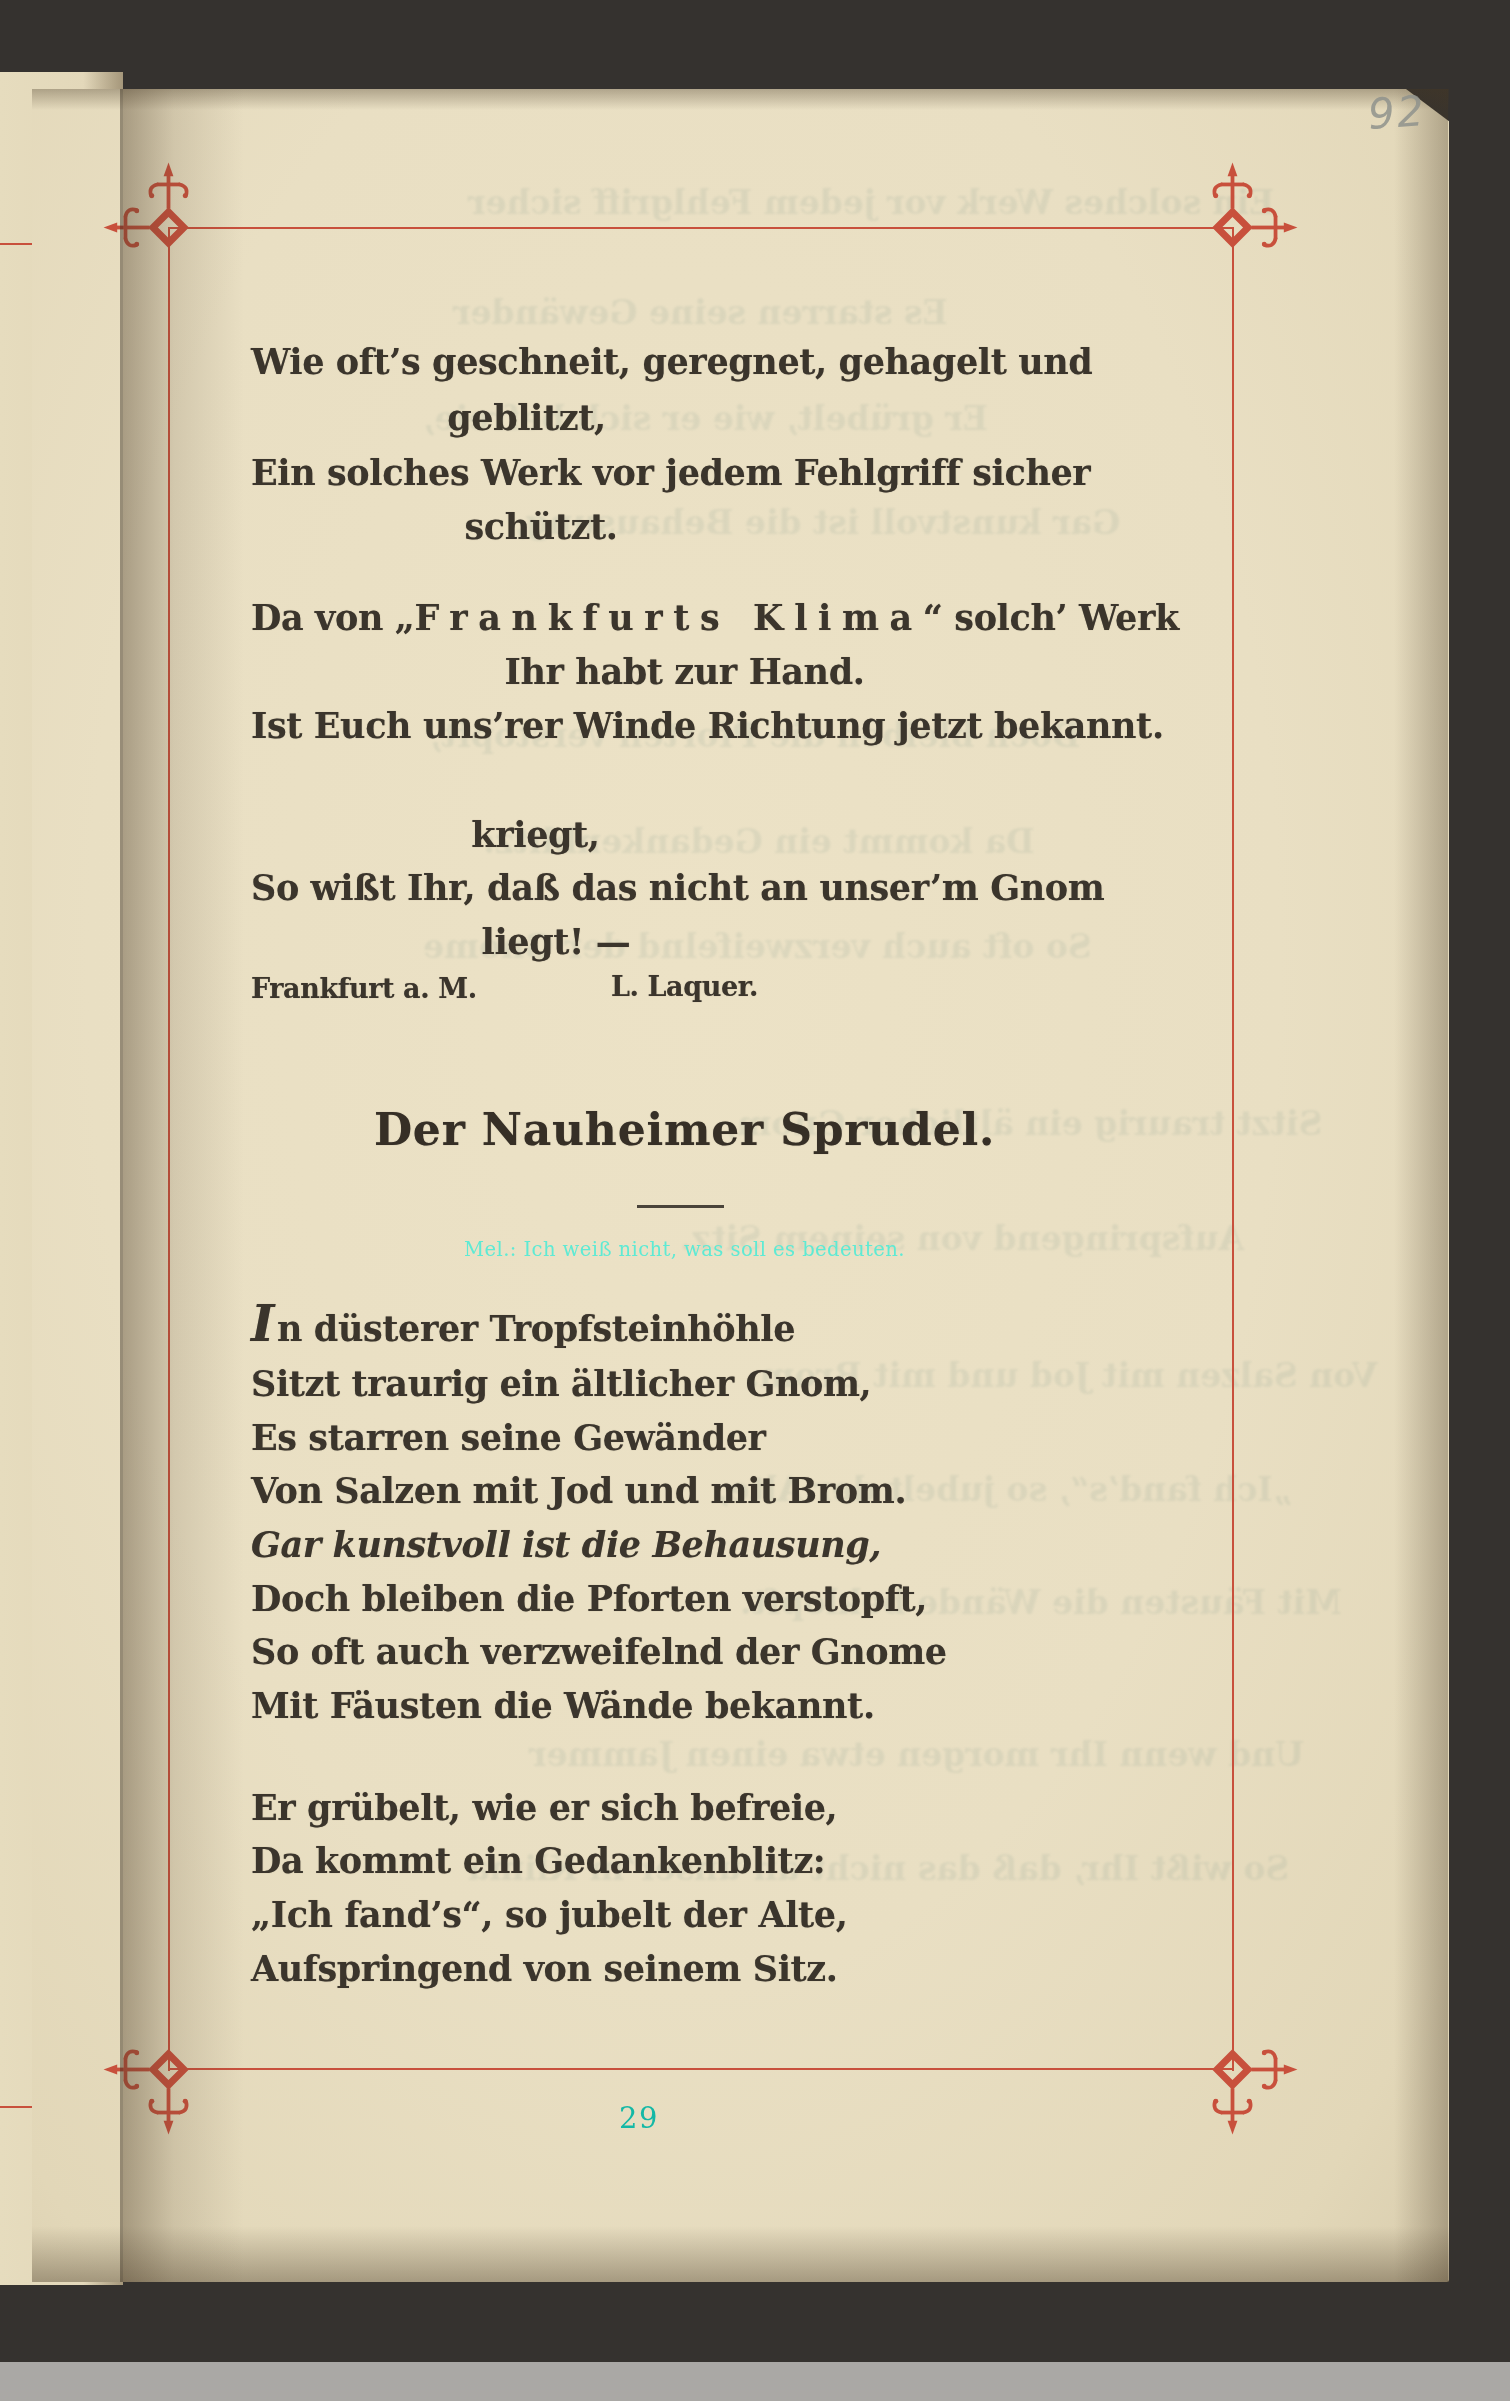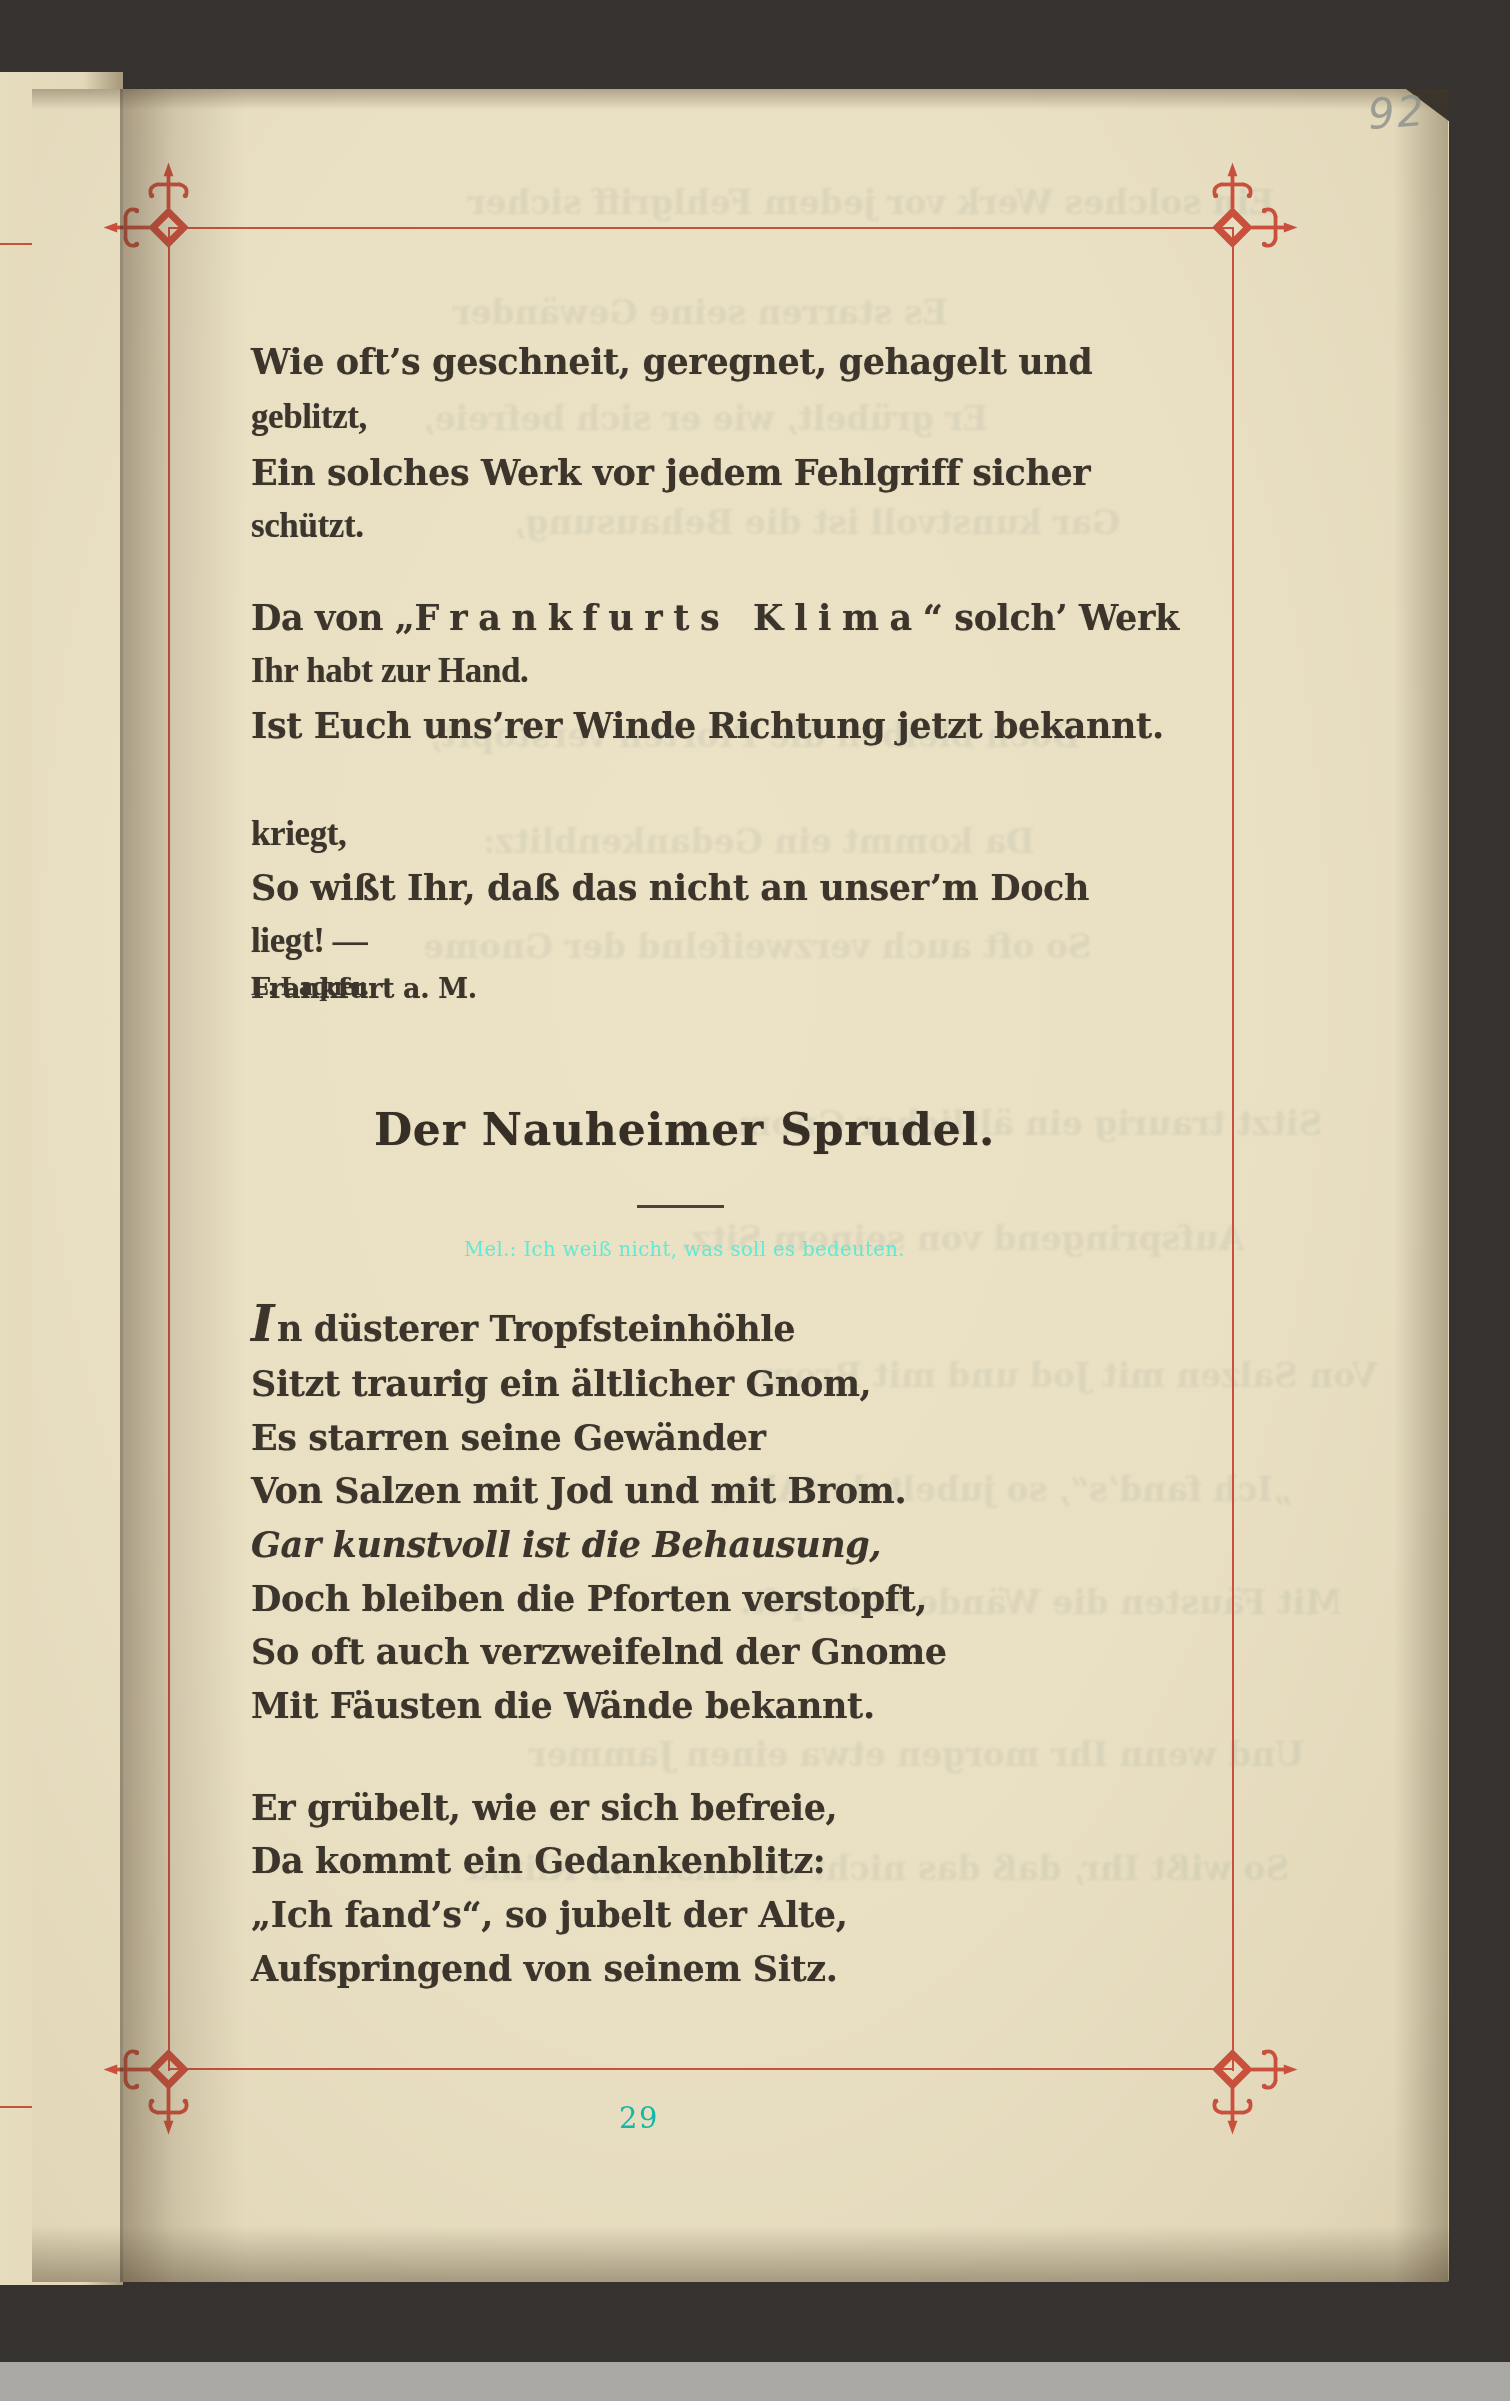--- a/index.html
+++ b/index.html
@@ -24,21 +24,21 @@
     background:linear-gradient(90deg,rgba(74,58,38,.40),rgba(74,58,38,.14) 42%,transparent);}
   .crease{position:absolute;left:120px;top:89px;width:3px;height:2193px;background:rgba(52,40,26,.45);}
   .sliver-shade{position:absolute;left:83px;top:72px;width:40px;height:2213px;
     background:linear-gradient(90deg,transparent,rgba(74,58,38,.35));}
   
   .rline{position:absolute;background:#c8503c;}
   .corner-orn{position:absolute;}
   
   .bl{position:absolute;left:251px;color:#3b352c;font-size:35px;font-weight:700;
       letter-spacing:-0.4px;white-space:nowrap;text-shadow:0 0 0.8px rgba(59,53,44,.45);}
-  .rbox{white-space:nowrap;text-align:left;font-family:Liberation Serif, serif;}
+  .rbox{white-space:nowrap;text-align:center;}
   .sperr{letter-spacing:10.6px;}
   .sig{font-size:27px;}
   .heading{position:absolute;left:251px;width:867px;text-align:center;color:#362f26;
       font-size:44px;font-weight:700;letter-spacing:0.8px;white-space:nowrap;
       text-shadow:0 0 0.8px rgba(54,47,38,.5);}
   .divider{position:absolute;background:#4a443a;}
   .mel{position:absolute;left:251px;width:867px;text-align:center;color:#5eead4;
       font-size:19.6px;font-weight:400;letter-spacing:0.4px;}
   .initial{font-size:50px;font-style:italic;line-height:0;margin-right:3px;}
   .pagenum{position:absolute;left:619px;top:2101px;width:83px;
@@ -137,21 +137,21 @@
   </svg>
 
   <div class="bl" style="top:341px;">Wie oft’s geschneit, geregnet, gehagelt und</div>
   <div class="bl rbox" style="top:397px;width:551px;">geblitzt,</div>
   <div class="bl" style="top:452px;">Ein solches Werk vor jedem Fehlgriff sicher</div>
   <div class="bl rbox" style="top:506px;width:580px;">schützt.</div>
   <div class="bl" style="top:597px;"><span>Da von „</span><span class="sperr">Frankfurts Klima</span><span>“ solch’ Werk</span></div>
   <div class="bl rbox" style="top:651px;width:867px;">Ihr habt zur Hand.</div>
   <div class="bl" style="top:705px;">Ist Euch uns’rer Winde Richtung jetzt bekannt.</div>
   <div class="bl rbox" style="top:814px;width:569px;">kriegt,</div>
-  <div class="bl" style="top:867px;">So wißt Ihr, daß das nicht an unser’m Doch</div>
+  <div class="bl" style="top:867px;">So wißt Ihr, daß das nicht an unser’m Gnom</div>
   <div class="bl rbox" style="top:921px;width:610px;">liegt! —</div>
   <div class="bl sig" style="top:973px;">Frankfurt a. M.</div>
   <div class="bl sig rbox" style="top:971px;width:867px;">L. Laquer.</div>
 
   <div class="heading" style="top:1104px;">Der Nauheimer Sprudel.</div>
   <div class="divider" style="left:637px;top:1205px;width:87px;height:3px;"></div>
   <div class="mel" style="top:1238px;">Mel.: Ich weiß nicht, was soll es bedeuten.</div>
 
   <div class="bl" style="top:1308px;"><span class="initial">I</span><span>n düsterer Tropfsteinhöhle</span></div>
   <div class="bl" style="top:1363px;">Sitzt traurig ein ältlicher Gnom,</div>

